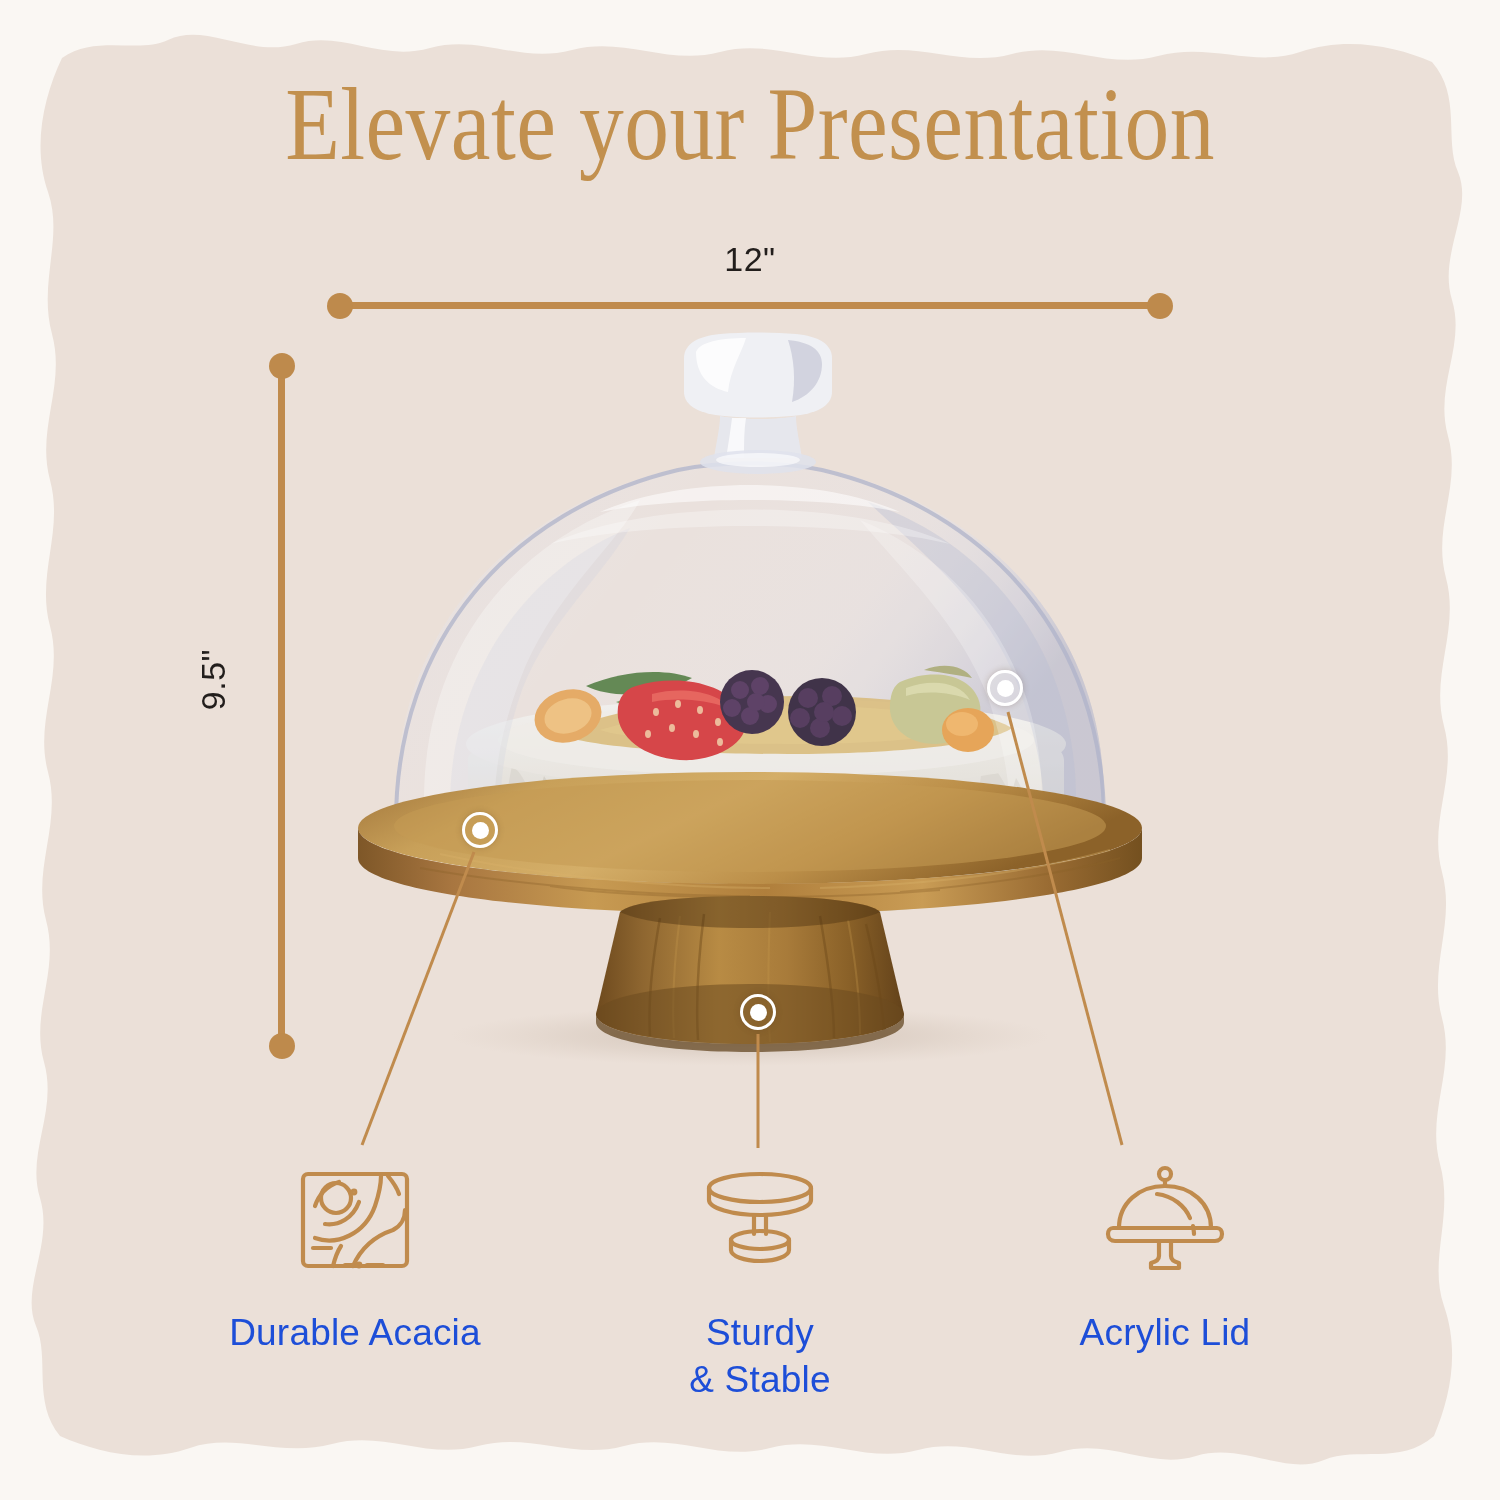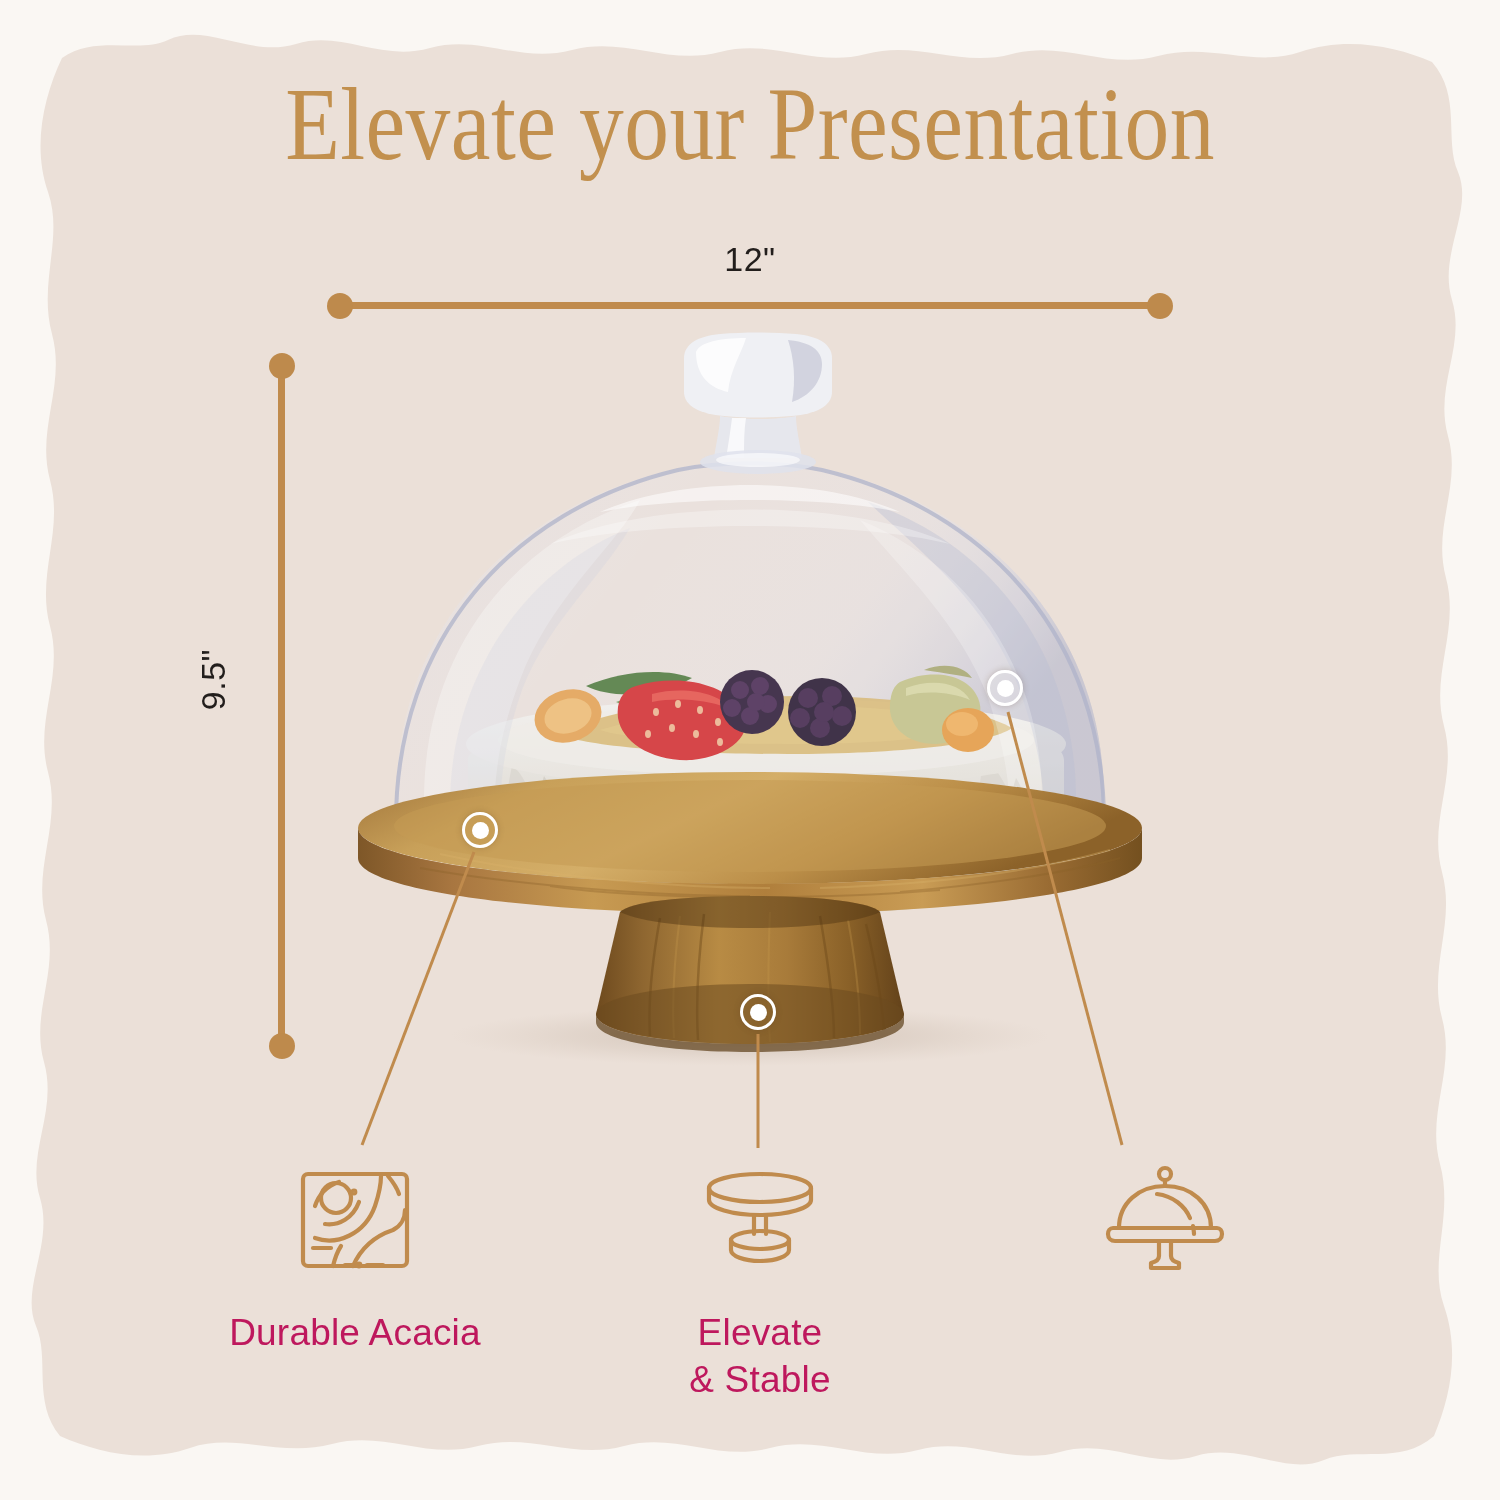--- a/index.html
+++ b/index.html
@@ -84,21 +84,21 @@
   
   .features{
     position:absolute;left:180px;top:1160px;width:1160px;height:280px;
     display:flex;justify-content:space-between;align-items:flex-start;
   }
   .feature{width:350px;display:flex;flex-direction:column;align-items:center;}
   .feature .ico{width:150px;height:120px;display:flex;align-items:center;justify-content:center;}
   .feature .ico svg{display:block;}
   .feature .cap{
     margin-top:30px;text-align:center;font-size:37px;line-height:1.27;
-    color:#be185d;letter-spacing:.2px;
+    color:#1d4ed8;letter-spacing:.2px;
   }
 </style>
 </head>
 <body>
 
 <div id="stage">
 
   <div class="bg-base"></div>
   <div class="bg-inner">
     <svg viewBox="0 0 1500 1500" xmlns="http://www.w3.org/2000/svg">
@@ -416,37 +416,38 @@
         <svg width="126" height="104" viewBox="0 0 126 104" fill="none" stroke="#C08B4D" stroke-width="4.2" stroke-linecap="round" stroke-linejoin="round">
           <ellipse cx="63" cy="20" rx="51" ry="14"></ellipse>
           <path d="M 12 20 L 12 32 C 12 40, 35 47, 63 47 C 91 47, 114 40, 114 32 L 114 20"></path>
           <path d="M 57 47 L 57 66"></path>
           <path d="M 69 47 L 69 66"></path>
           <ellipse cx="63" cy="72" rx="29" ry="9"></ellipse>
           <path d="M 34 72 L 34 82 C 34 88, 47 93, 63 93 C 79 93, 92 88, 92 82 L 92 72"></path>
         </svg>
       </div>
       <div class="cap">
-        <div>Elevate</div>
+        <div>Sturdy</div>
         <div>&amp; Stable</div>
       </div>
     </div>
 
     <div class="feature">
       <div class="ico">
         <svg width="128" height="112" viewBox="0 0 128 112" fill="none" stroke="#C08B4D" stroke-width="4.2" stroke-linecap="round" stroke-linejoin="round">
           <circle cx="64" cy="10" r="6"></circle>
           <path d="M 64 16 L 64 22"></path>
           <path d="M 18 64 C 18 39, 38 22, 64 22 C 90 22, 110 39, 110 64"></path>
           <path d="M 56 30 C 72 32, 84 42, 89 54"></path>
           <path d="M 92 62 C 92.5 65, 93 68, 93 70"></path>
           <path d="M 12 64 L 116 64 C 119 64, 121 67, 121 70 C 121 74, 118 77, 114 77
                    L 14 77 C 10 77, 7 74, 7 70 C 7 67, 9 64, 12 64 Z"></path>
           <path d="M 58 77 L 58 92 C 58 96, 54 98, 50 99 L 50 104 L 78 104 L 78 99
                    C 74 98, 70 96, 70 92 L 70 77"></path>
         </svg>
       </div>
       <div class="cap">
+        <div>Acrylic Lid</div>
       </div>
     </div>
 
   </div>
 </div>
 
 </body></html>

